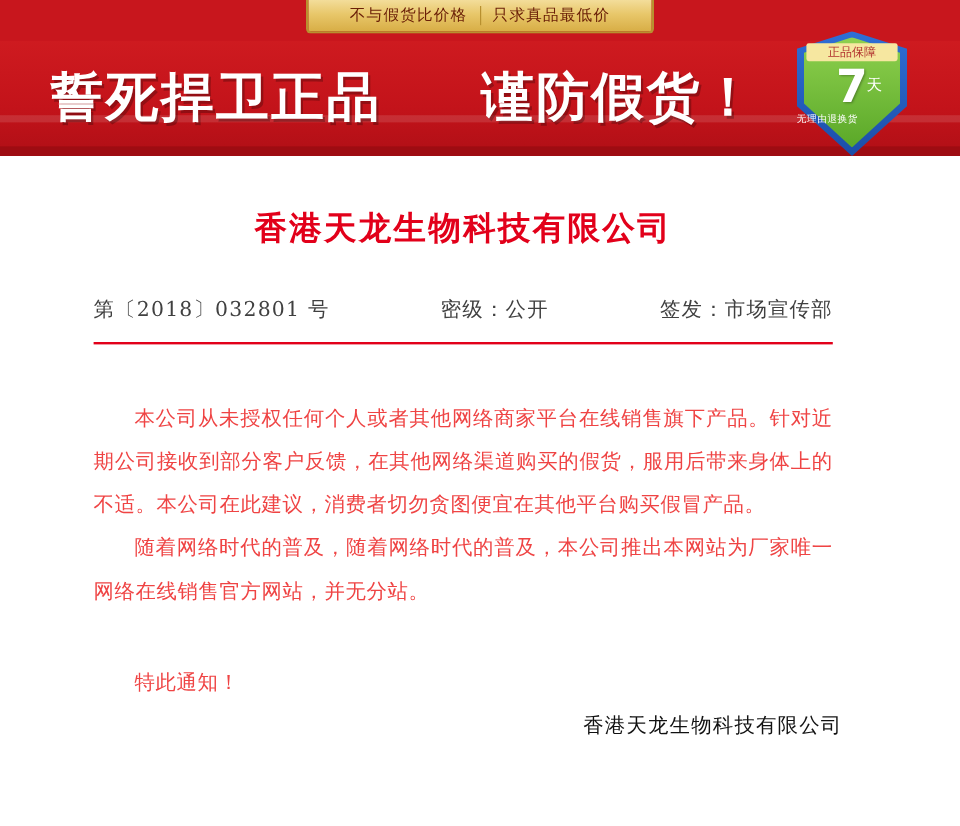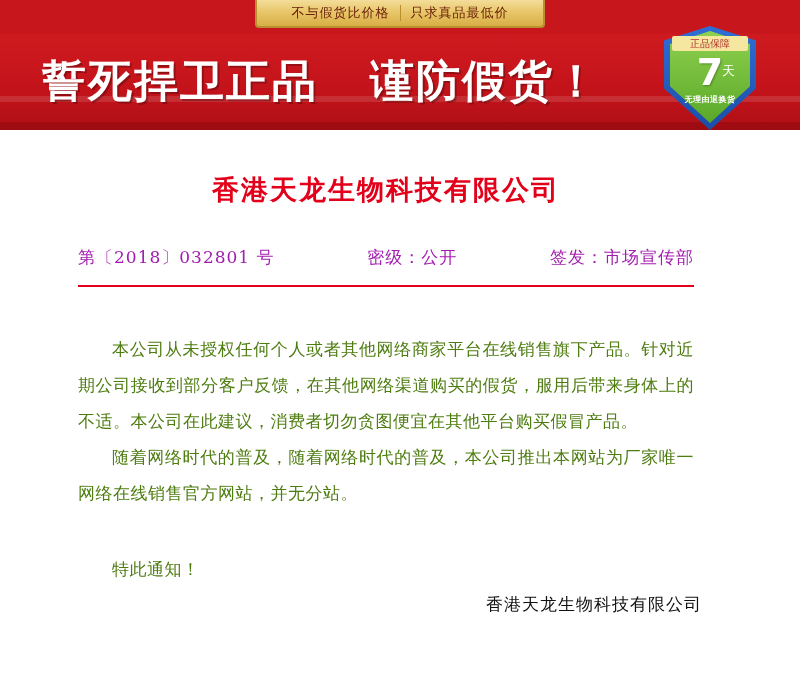--- a/index.html
+++ b/index.html
@@ -86,21 +86,21 @@
   .banner-headline {
     position: absolute;
     top: 52px;
     left: 42px;
     font-size: 44px;
     font-weight: bold;
     color: #ffffff;
     letter-spacing: 2px;
     text-shadow: 2px 2px 0 rgba(0,0,0,0.25);
     white-space: nowrap;
-    font-family: Liberation Serif, serif;
+    font-family: Liberation Mono, monospace;
   }
   .headline-gap {
     display: inline-block;
     width: 26px;
   }
 
   
   .shield {
     position: absolute;
     top: 26px;
@@ -158,26 +158,25 @@
     top: 36px;
     left: 58px;
     font-size: 13px;
     color: #ffffff;
   }
   .shield-sub {
     position: absolute;
     top: 68px;
     left: 0;
     width: 92px;
-    text-align: center;
+    text-align: left;
     font-size: 8px;
     color: #ffffff;
     letter-spacing: 0.5px;
     white-space: nowrap;
-    font-weight: bold;
   }
 
   
   .doc {
     position: relative;
     width: 772px;
     height: 558px;
     background: #ffffff;
     box-sizing: border-box;
   }
@@ -190,36 +189,36 @@
     color: #e2001a;
     letter-spacing: 2px;
     font-family: "DejaVu Serif", "Liberation Serif", serif;
   }
   .meta-row {
     margin: 38px 78px 0 78px;
     display: flex;
     justify-content: space-between;
     align-items: baseline;
     font-size: 17px;
-    color: #a21caf;
+    color: #404040;
     font-family: "DejaVu Serif", "Liberation Serif", serif;
     letter-spacing: 1px;
   }
   .meta-item { white-space: nowrap; }
   .red-rule {
     margin: 16px 78px 0 78px;
     height: 2px;
     background: #e2001a;
   }
 
   .body-text {
     margin: 44px 78px 0 78px;
     font-size: 17px;
     line-height: 36px;
-    color: #4d7c0f;
+    color: #ef4444;
     font-family: "DejaVu Serif", "Liberation Serif", serif;
     text-align: justify;
     letter-spacing: 0.5px;
   }
   .body-text p {
     margin: 0;
     text-indent: 2em;
   }
   .body-text p.notice {
     margin-top: 40px;

